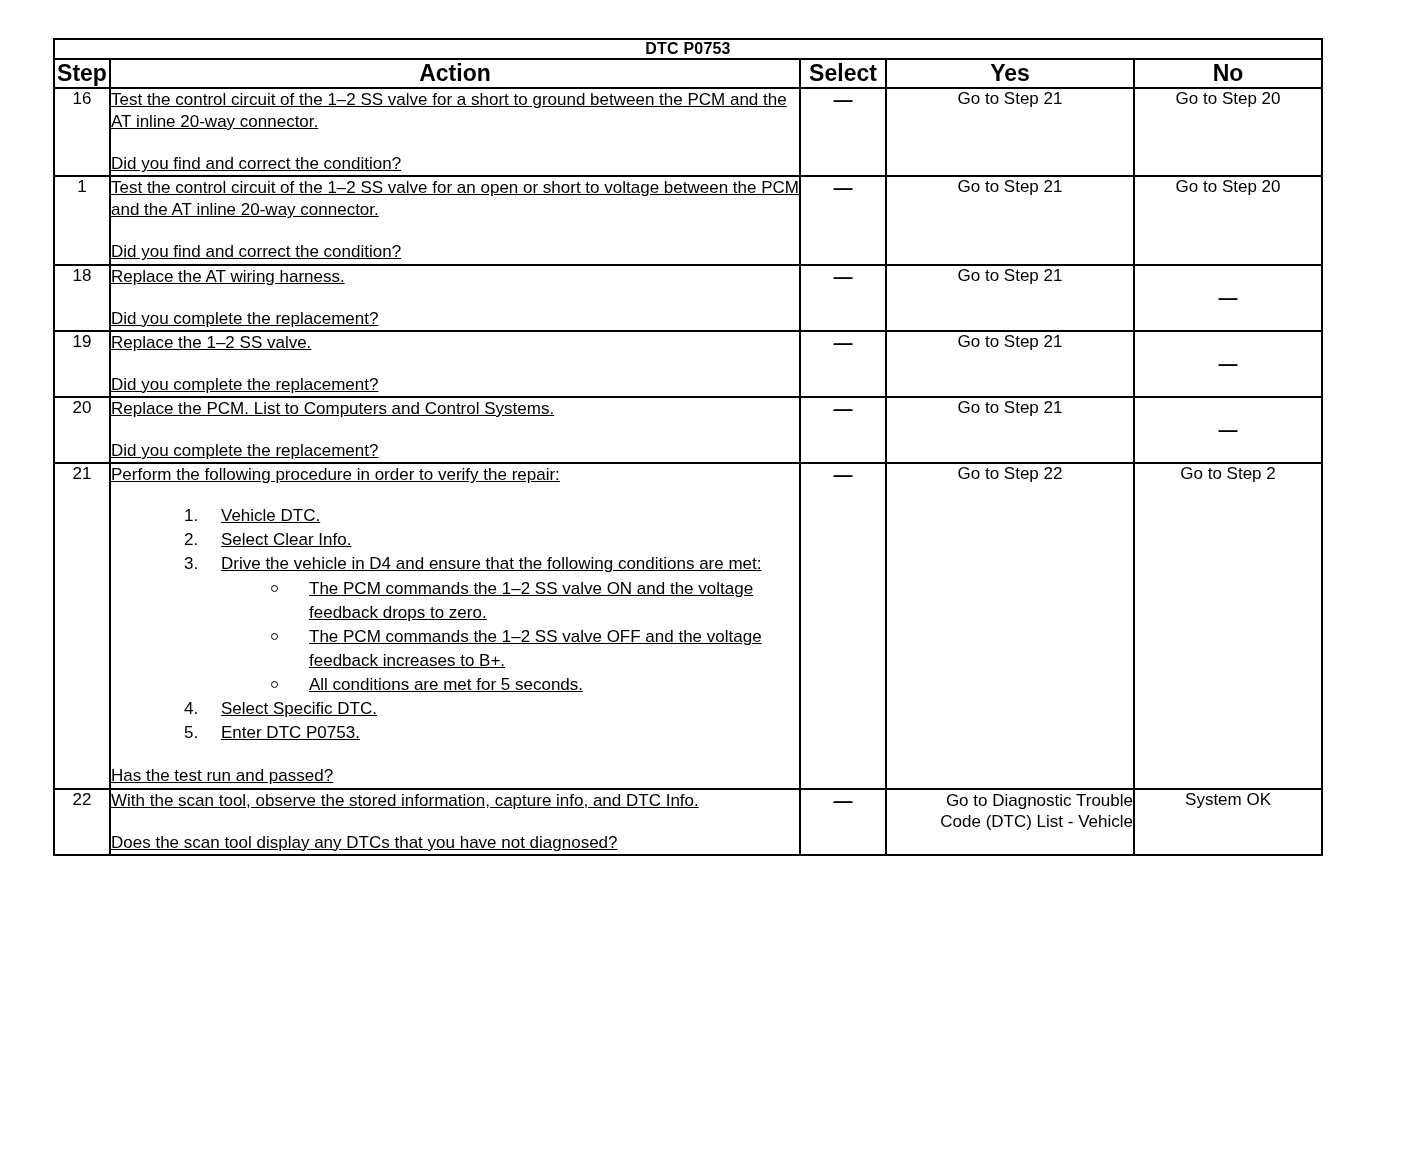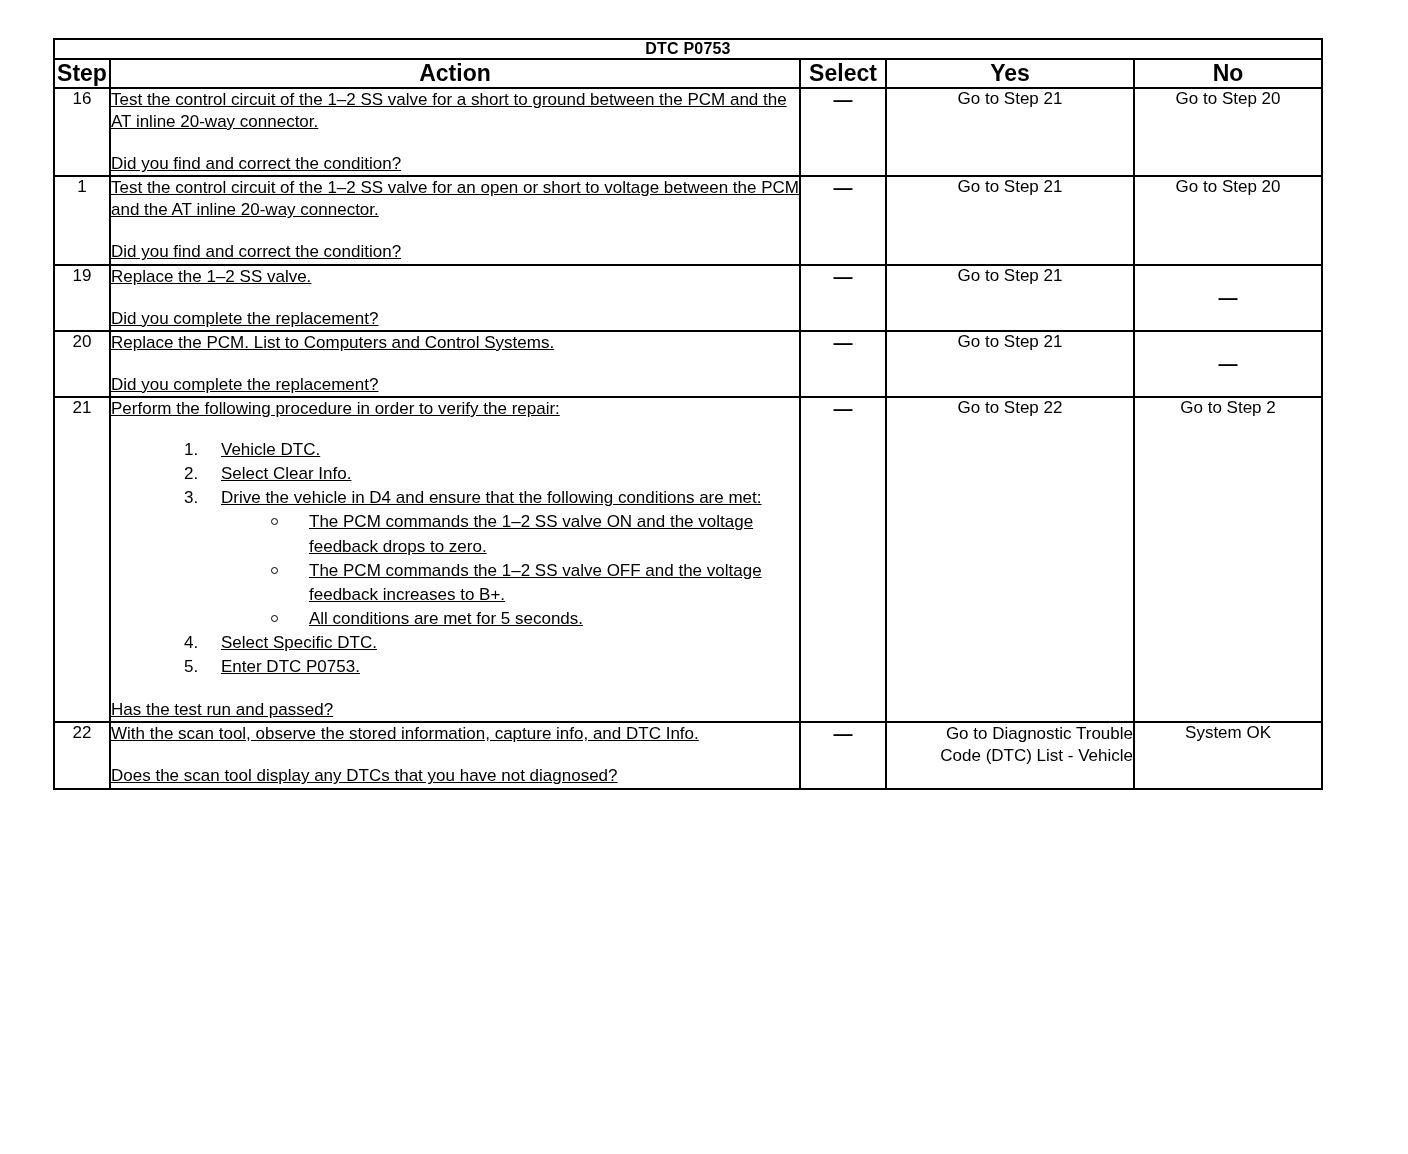--- a/index.html
+++ b/index.html
@@ -172,20 +172,31 @@
         <td class="action-cell">
           <span class="action-top">Test the control circuit of the 1–2 SS valve for an open or short to voltage between the PCM and the AT inline 20-way connector.</span>
           <span class="q-gap"></span>
           <span class="action-q">Did you find and correct the condition?</span>
         </td>
         <td class="values-cell">—</td>
         <td class="yn-cell">Go to Step 21</td>
         <td class="yn-cell">Go to Step 20</td>
       </tr>
 
+      <tr>
+        <td class="step-cell">18</td>
+        <td class="action-cell">
+          <span class="action-top">Replace the AT wiring harness.</span>
+          <span class="q-gap"></span>
+          <span class="action-q">Did you complete the replacement?</span>
+        </td>
+        <td class="values-cell">—</td>
+        <td class="yn-cell">Go to Step 21</td>
+        <td class="yn-cell dash">—</td>
+      </tr>
 
       <tr>
         <td class="step-cell">19</td>
         <td class="action-cell">
           <span class="action-top">Replace the 1–2 SS valve.</span>
           <span class="q-gap"></span>
           <span class="action-q">Did you complete the replacement?</span>
         </td>
         <td class="values-cell">—</td>
         <td class="yn-cell">Go to Step 21</td>

